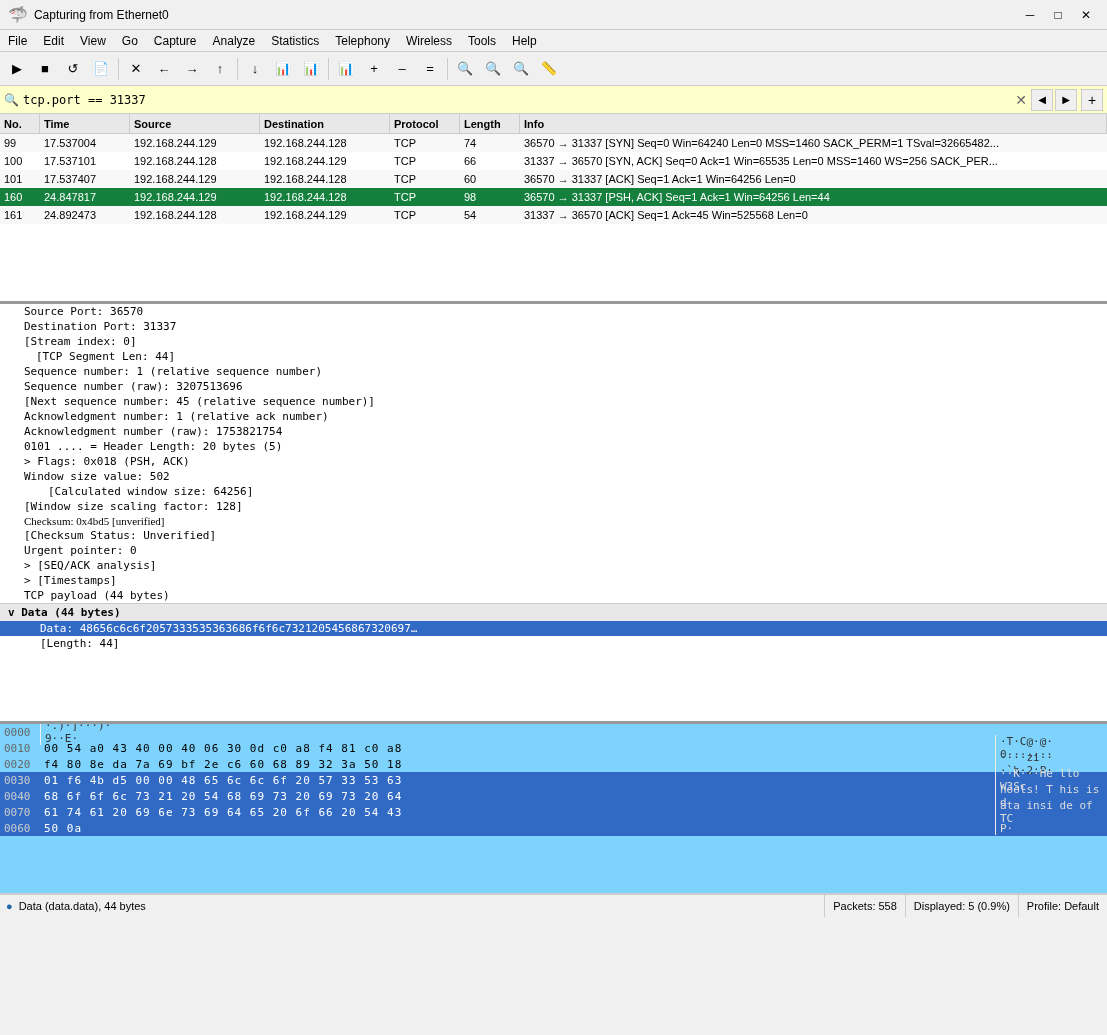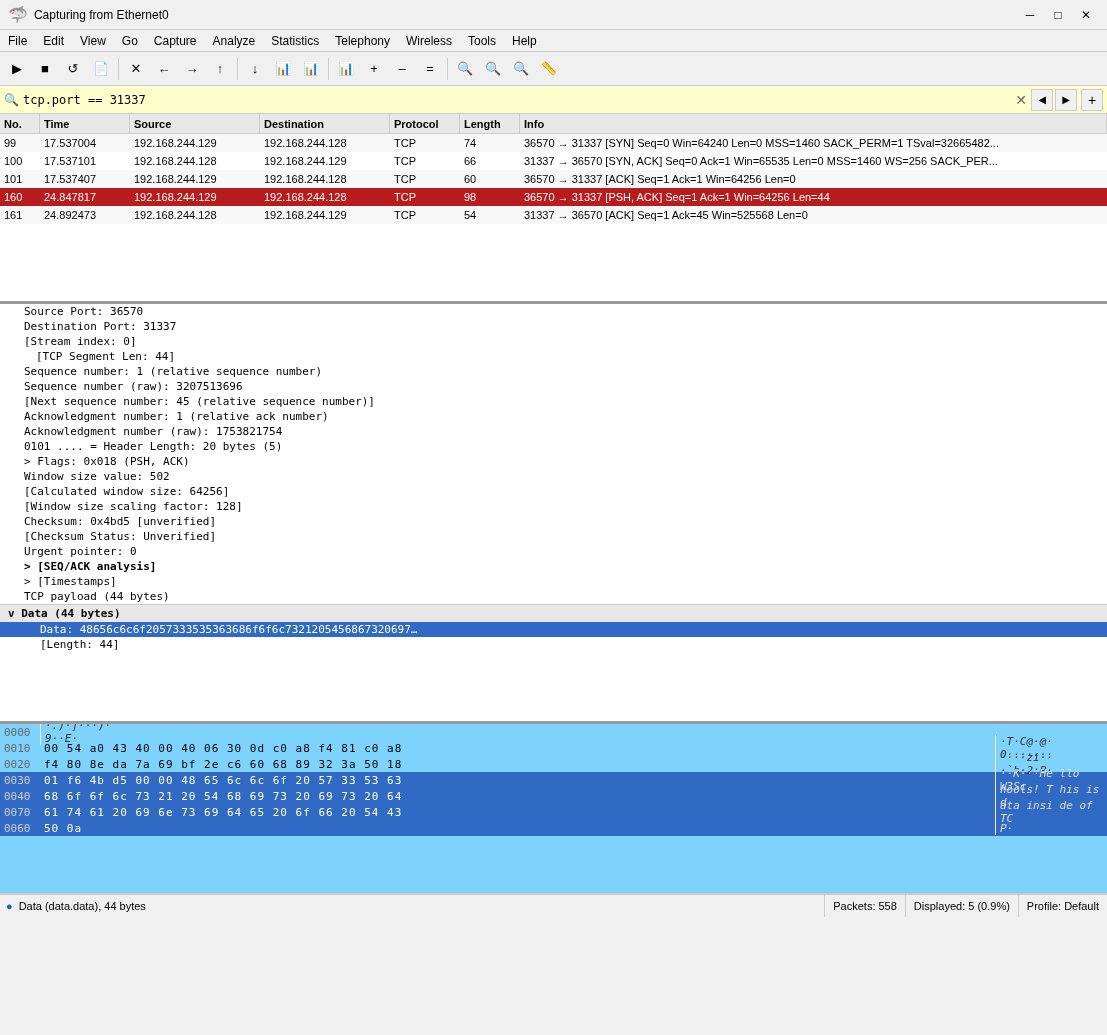--- a/index.html
+++ b/index.html
@@ -103,21 +103,21 @@
     }
     .ph-cell { padding: 0 4px; border-right: 1px solid #ccc; height: 100%; display: flex; align-items: center; }
     .packet-row {
       display: grid;
       grid-template-columns: 40px 90px 130px 130px 70px 60px 1fr;
       height: 18px;
       align-items: center;
       font-size: 11px;
       cursor: pointer;
     }
-    .packet-row.selected { background: #b91c1c; color: white; }
+    .packet-row.selected { background: #15803d; color: white; }
     .packet-row.alt { background: #f8f8f8; }
     .pc { padding: 0 4px; white-space: nowrap; overflow: hidden; }
 
     
     #packet-details {
       height: 420px;
       overflow-y: auto;
       border-bottom: 3px solid #999;
       background: white;
       font-family: monospace;
@@ -142,21 +142,21 @@
     }
     .hex-row {
       display: flex;
       height: 16px;
       align-items: center;
     }
     .hex-row.selected { background: #316ac5; color: white; }
     .hex-offset { width: 40px; padding: 0 4px; color: #666; flex-shrink: 0; }
     .hex-row.selected .hex-offset { color: #ccc; }
     .hex-bytes { flex: 1; padding: 0 4px; letter-spacing: 1px; }
-    .hex-ascii { width: 112px; padding: 0 4px; color: #333; border-left: 1px solid #eee; font-style: italic; }
+    .hex-ascii { width: 112px; padding: 0 4px; color: #333; border-left: 1px solid #eee; }
     .hex-row.selected .hex-ascii { color: #ddd; }
 
     
     #status-bar {
       background: #f0f0f0;
       height: 22px;
       display: flex;
       align-items: center;
       border-top: 1px solid #ccc;
       font-size: 11px;
@@ -296,26 +296,26 @@
     <div class="detail-line" style="padding-left: 24px;">[Stream index: 0]</div>
     <div class="detail-line" style="padding-left: 36px;">[TCP Segment Len: 44]</div>
     <div class="detail-line" style="padding-left: 24px;">Sequence number: 1    (relative sequence number)</div>
     <div class="detail-line" style="padding-left: 24px;">Sequence number (raw): 3207513696</div>
     <div class="detail-line" style="padding-left: 24px;">[Next sequence number: 45    (relative sequence number)]</div>
     <div class="detail-line" style="padding-left: 24px;">Acknowledgment number: 1    (relative ack number)</div>
     <div class="detail-line" style="padding-left: 24px;">Acknowledgment number (raw): 1753821754</div>
     <div class="detail-line" style="padding-left: 24px;">0101 .... = Header Length: 20 bytes (5)</div>
     <div class="detail-line" style="padding-left: 24px;">&gt; Flags: 0x018 (PSH, ACK)</div>
     <div class="detail-line" style="padding-left: 24px;">Window size value: 502</div>
-    <div class="detail-line" style="padding-left: 24px;">[Calculated window size: 64256]</div>
+    <div class="detail-line" style="padding-left: 24px; margin-left: 24px;">[Calculated window size: 64256]</div>
     <div class="detail-line" style="padding-left: 24px;">[Window size scaling factor: 128]</div>
-    <div class="detail-line" style="padding-left: 24px;">Checksum: 0x4bd5 [unverified]</div>
+    <div class="detail-line" style="padding-left: 24px; font-family: Liberation Serif, serif;">Checksum: 0x4bd5 [unverified]</div>
     <div class="detail-line" style="padding-left: 24px;">[Checksum Status: Unverified]</div>
     <div class="detail-line" style="padding-left: 24px;">Urgent pointer: 0</div>
-    <div class="detail-line" style="padding-left: 24px; font-weight: bold;">&gt; [SEQ/ACK analysis]</div>
+    <div class="detail-line" style="padding-left: 24px;">&gt; [SEQ/ACK analysis]</div>
     <div class="detail-line" style="padding-left: 24px;">&gt; [Timestamps]</div>
     <div class="detail-line" style="padding-left: 24px;">TCP payload (44 bytes)</div>
     <div class="detail-line section-header" style="padding-left: 8px;">v Data (44 bytes)</div>
     <div class="detail-line selected" style="padding-left: 40px;">Data: 48656c6c6f2057333535363686f6f6c7321205456867320697…</div>
     <div class="detail-line" style="padding-left: 40px;">[Length: 44]</div>
   </div>
 
 <div id="hex-dump">
     <div class="hex-row">
       <span class="hex-offset">0000</span>

